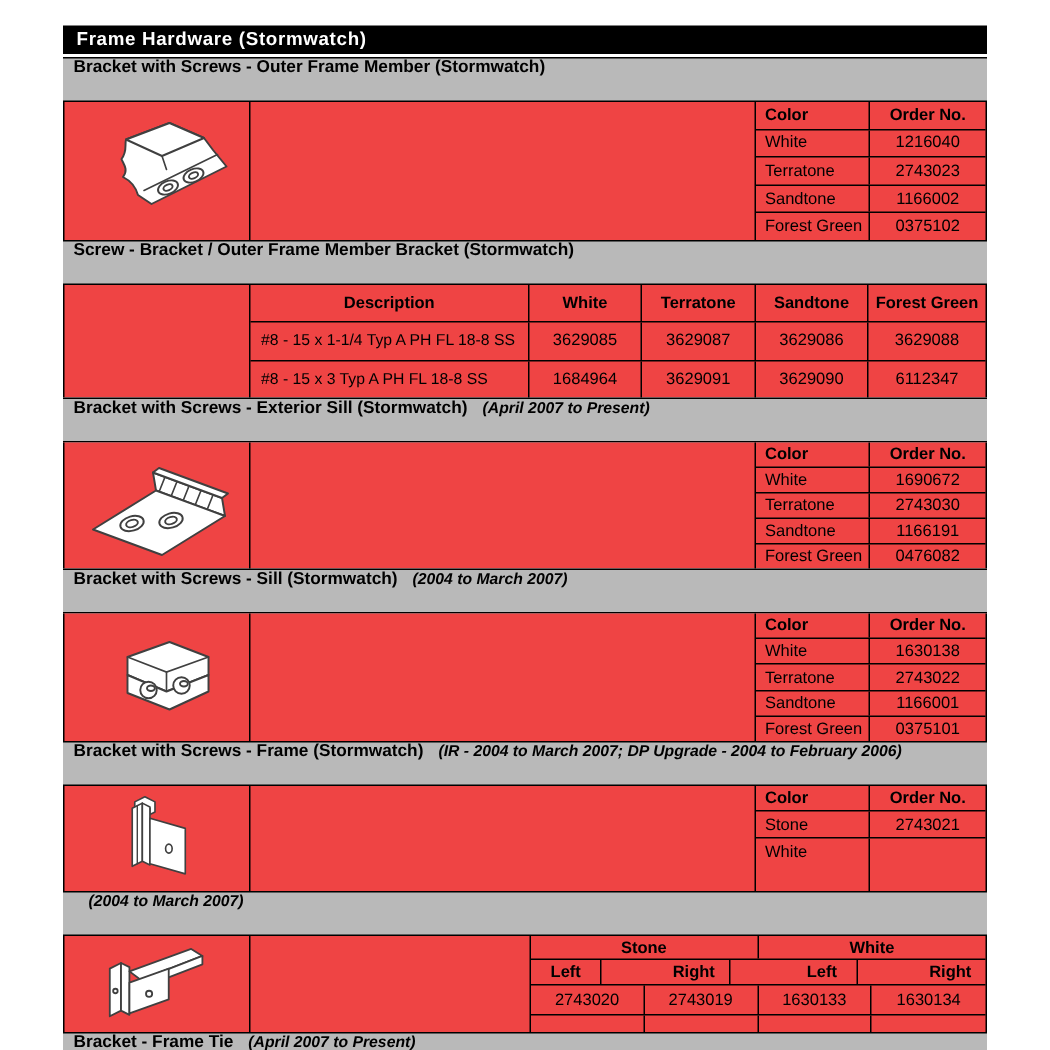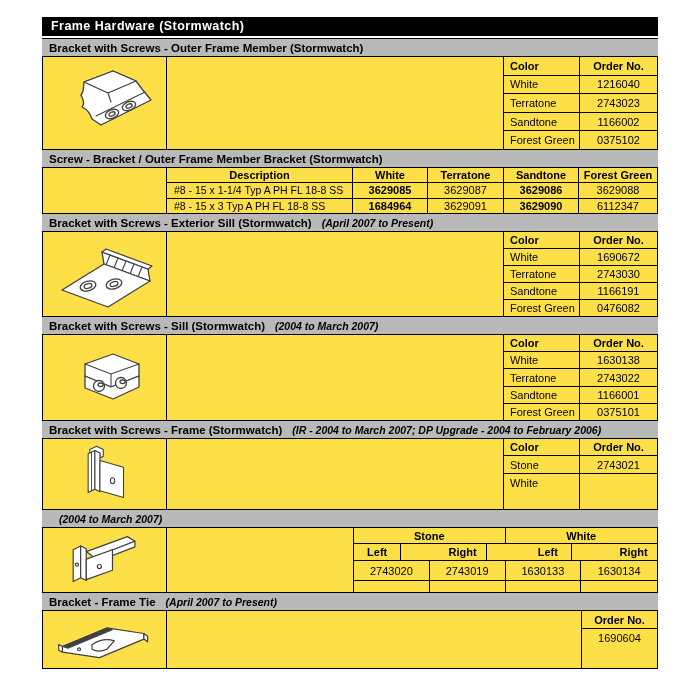--- a/index.html
+++ b/index.html
@@ -14,33 +14,33 @@
   .doc { position: absolute; left: 42px; top: 17px; width: 616px; }
 
   .titlebar {
     height: 19px; background: #000; color: #fff;
     font-weight: bold; font-size: 12.5px; line-height: 19px;
     padding-left: 9px; letter-spacing: .45px;
   }
   .gap { height: 2px; background: #fff; }
 
   .secbar {
-    height: 19px; background: #b9b9b9;
+    height: 30px; background: #b9b9b9;
     border-top: 1.3px solid #000; border-bottom: 1.3px solid #000;
-    display: flex; align-items: center; padding-left: 7px;
+    display: flex; align-items: flex-start; padding-left: 7px;
     overflow: hidden; white-space: nowrap;
   }
   .secbar .h { font-weight: bold; font-size: 11.5px; }
   .secbar .note { font-weight: bold; font-style: italic; font-size: 10.5px; margin-left: 10px; }
 
   .body {
-    display: flex; background: #fde047;
+    display: flex; background: #ef4444;
     border-left: 1.3px solid #000; border-right: 1.3px solid #000; text-align: center;
   }
-  .b1 { height: 92px; } .b2 { height: 45px; } .b3 { height: 84px; }
+  .b1 { height: 92px; } .b2 { height: 75px; } .b3 { height: 84px; }
   .b4 { height: 85px; } .b5 { height: 70px; } .b6 { height: 64px; }
   .b7 { height: 58px; border-bottom: 1.3px solid #000; }
 
   .imgcell {
     width: 124px; flex: none; border-right: 1.3px solid #000;
     display: flex; align-items: center; justify-content: center;
   }
   .mid { flex: 1; }
   .mid6 { width: 186px; flex: none; }
 
@@ -59,21 +59,21 @@
   .trow.fixed18 { flex: 0 0 18px; }
   .trow.vtop > div { align-items: flex-start; padding-top: 3px; }
 
   
   .widetable { flex: 1; display: flex; flex-direction: column; min-width: 0; }
   .wrow { flex: 1; display: flex; border-bottom: 1.3px solid #000; min-height: 0; }
   .wrow:last-child { border-bottom: none; }
   .wrow > div { display: flex; align-items: center; justify-content: center; font-size: 11px; overflow: hidden; white-space: nowrap; }
   .wd { width: 186px; flex: none; border-right: 1.3px solid #000; }
   .wd.data { justify-content: flex-start; padding-left: 7px; font-size: 10.5px; }
-  .wc { width: 75px; flex: none; border-right: 1.3px solid #000; font-weight: bold; }
+  .wc { width: 75px; flex: none; border-right: 1.3px solid #000; }
   .wc3 { width: 76px; flex: none; border-right: 1.3px solid #000; }
   .wlast { flex: 1; }
   .wrow.hd > div { font-weight: bold; }
 
   
   .cornertable { flex: 1; display: flex; flex-direction: column; border-left: 1.3px solid #000; min-width: 0; }
   .crow { display: flex; border-bottom: 1.3px solid #000; }
   .crow:last-child { border-bottom: none; }
   .crow > div { display: flex; align-items: center; justify-content: center; font-size: 11px; overflow: hidden; }
   .crow.hd > div { font-weight: bold; }

